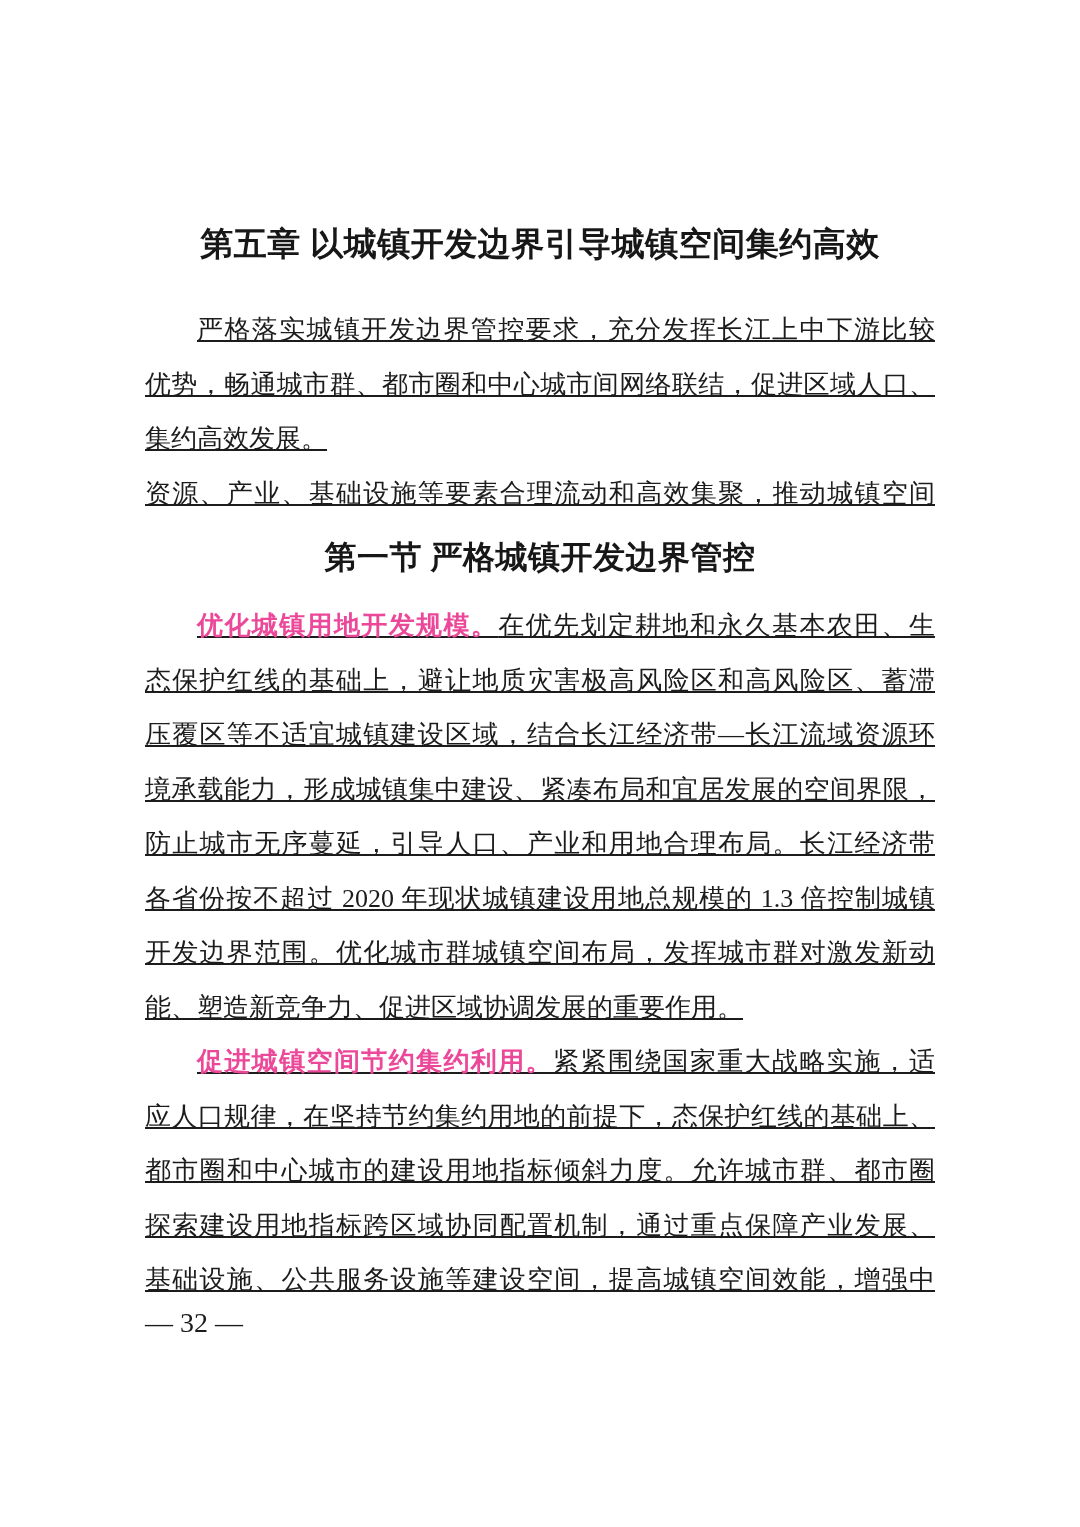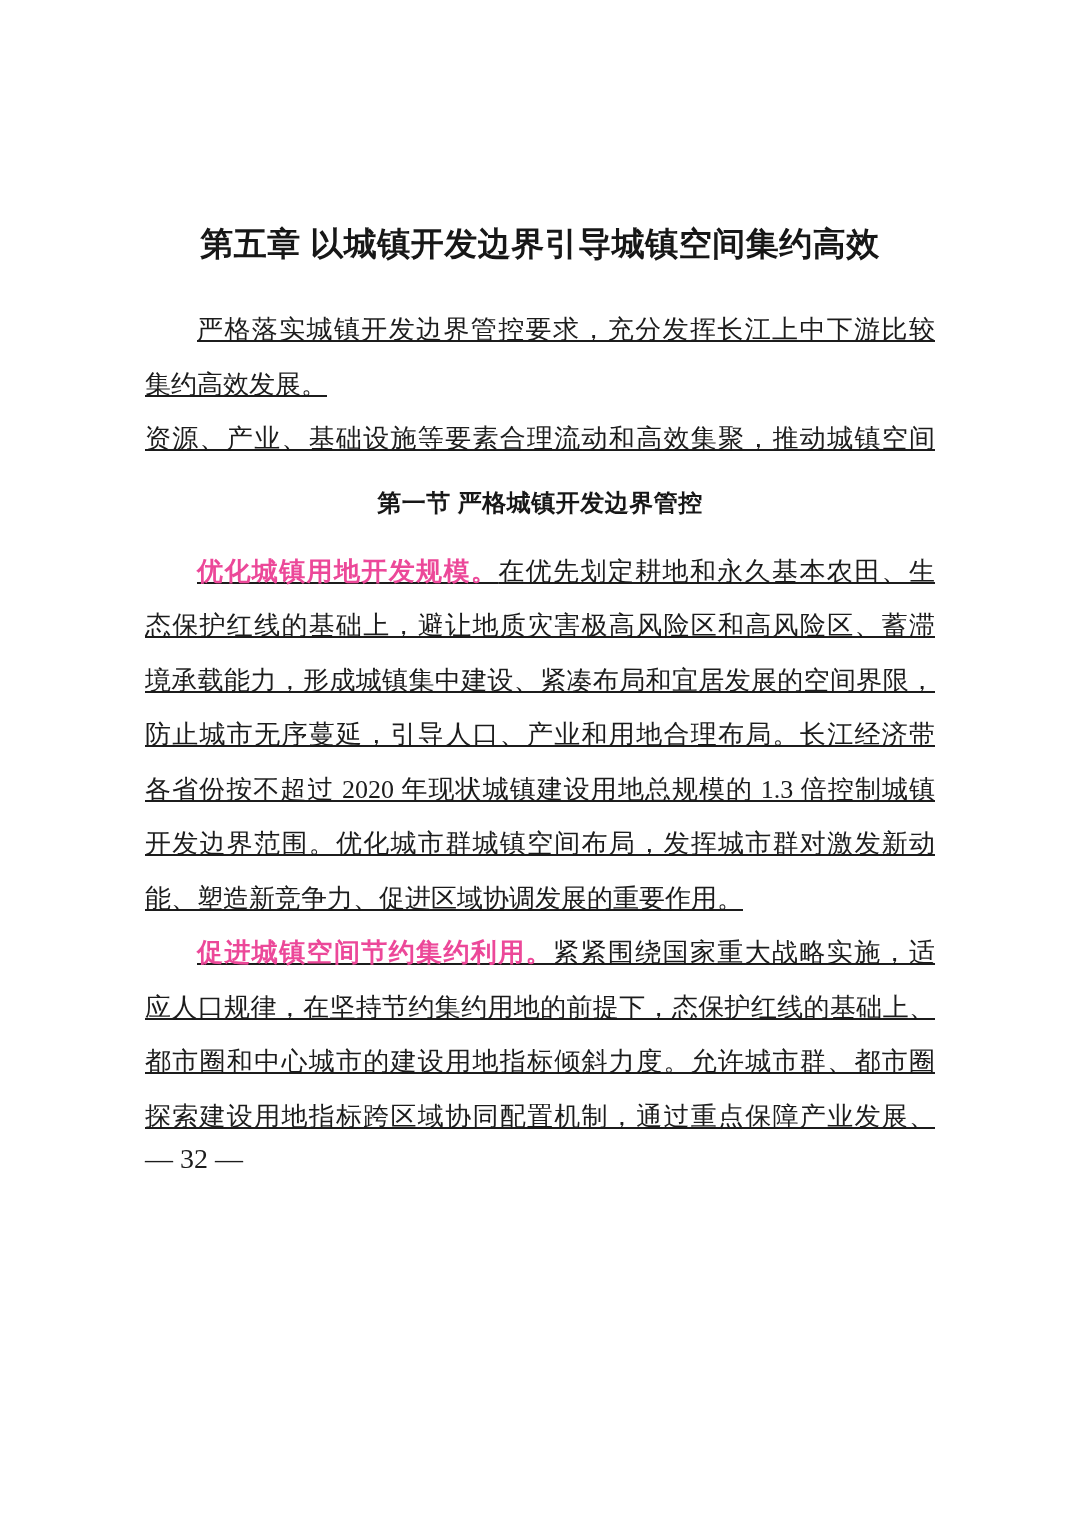--- a/index.html
+++ b/index.html
@@ -25,23 +25,23 @@
     font-family: "Liberation Sans", "DejaVu Sans", sans-serif;
     font-weight: 700;
     font-size: 33px;
     line-height: 46px;
     text-align: center;
     letter-spacing: 0.5px;
     color: #171717;
   }
   .section-title {
     margin: 16px 0 0 0;
-    font-family: Liberation Sans, sans-serif;
+    font-family: Liberation Serif, serif;
     font-weight: 700;
-    font-size: 24px;
+    font-size: 32px;
     line-height: 40px;
     text-align: center;
     letter-spacing: 0.5px;
     color: #171717;
   }
   .para {
     font-family: "Liberation Serif", "DejaVu Serif", serif;
     font-size: 26px;
     color: #1c1c1c;
   }
@@ -79,39 +79,42 @@
 </head>
 <body>
 
 <div class="page">
   <div class="content">
 
     <h1 class="chapter-title">第五章 以城镇开发边界引导城镇空间集约高效</h1>
 
     <div class="para para-intro">
       <div class="line indent">严格落实城镇开发边界管控要求，充分发挥长江上中下游比较</div>
+      <div class="line">优势，畅通城市群、都市圈和中心城市间网络联结，促进区域人口、</div>
       <div class="line last">集约高效发展。</div>
       <div class="line">资源、产业、基础设施等要素合理流动和高效集聚，推动城镇空间</div>
     </div>
 
     <h2 class="section-title">第一节 严格城镇开发边界管控</h2>
 
     <div class="para para-body-1">
       <div class="line indent"><span class="lead">优化城镇用地开发规模。</span><span>在优先划定耕地和永久基本农田、生</span></div>
       <div class="line">态保护红线的基础上，避让地质灾害极高风险区和高风险区、蓄滞</div>
+      <div class="line">压覆区等不适宜城镇建设区域，结合长江经济带—长江流域资源环</div>
       <div class="line">境承载能力，形成城镇集中建设、紧凑布局和宜居发展的空间界限，</div>
       <div class="line">防止城市无序蔓延，引导人口、产业和用地合理布局。长江经济带</div>
       <div class="line">各省份按不超过 2020 年现状城镇建设用地总规模的 1.3 倍控制城镇</div>
       <div class="line">开发边界范围。优化城市群城镇空间布局，发挥城市群对激发新动</div>
       <div class="line last">能、塑造新竞争力、促进区域协调发展的重要作用。</div>
     </div>
 
     <div class="para para-body-2">
       <div class="line indent"><span class="lead">促进城镇空间节约集约利用。</span><span>紧紧围绕国家重大战略实施，适</span></div>
       <div class="line">应人口规律，在坚持节约集约用地的前提下，态保护红线的基础上、</div>
       <div class="line">都市圈和中心城市的建设用地指标倾斜力度。允许城市群、都市圈</div>
       <div class="line">探索建设用地指标跨区域协同配置机制，通过重点保障产业发展、</div>
+      <div class="line">基础设施、公共服务设施等建设空间，提高城镇空间效能，增强中</div>
     </div>
 
     <div class="page-footer">— 32 —</div>
 
   </div>
 </div>
 
 </body></html>

